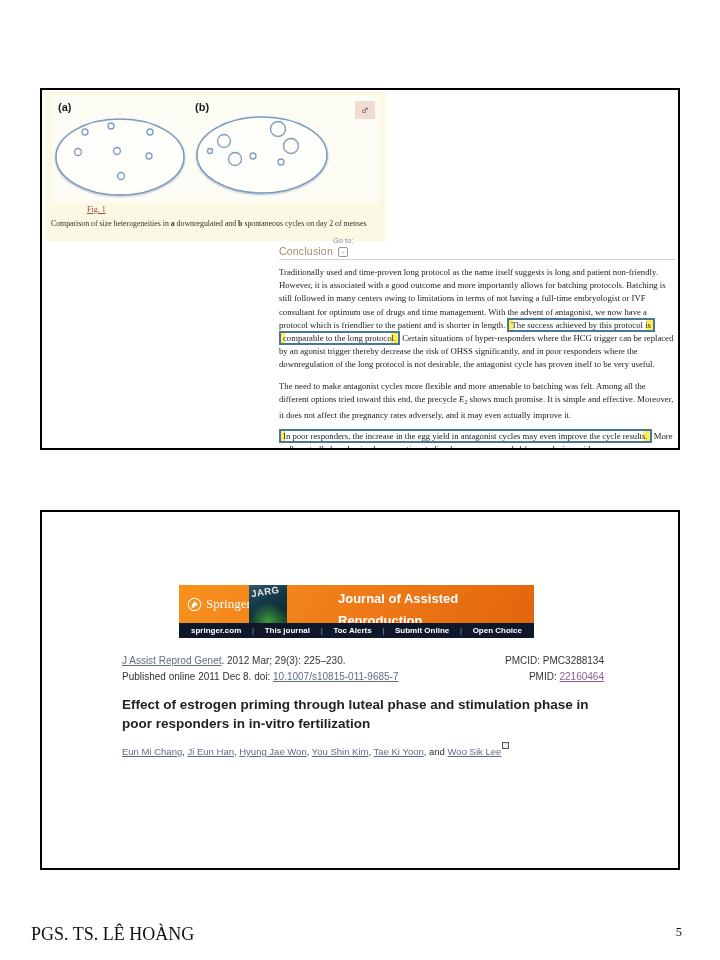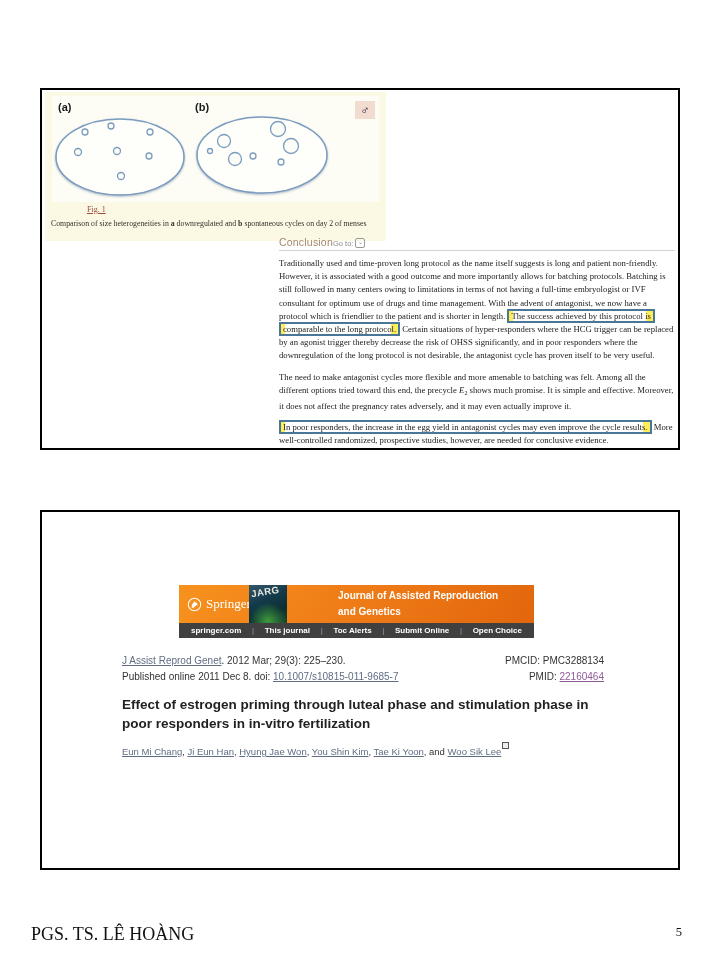--- a/index.html
+++ b/index.html
@@ -20,41 +20,41 @@
   #fig-svg ellipse{fill:#fefefb;stroke:#7b9cbe;stroke-width:1.5;}
   #fig-svg circle{fill:#fdfdf8;stroke:#7b9cbe;stroke-width:1.3;}
   #fig-svg{filter:drop-shadow(0.5px 1px 0.8px rgba(110,130,160,.55));}
   #fig-link{position:absolute;left:6px;top:113px;font-family:"Liberation Serif",serif;font-size:8px;color:#99493f;text-decoration:underline;padding-left:36px;}
   #fig-caption{position:absolute;left:6px;top:127px;width:320px;font-family:"Liberation Serif",serif;font-size:7.8px;color:#33302c;}
 
   
   #conclusion{left:237px;top:146px;width:396px;}
   #conclusion-head{display:flex;justify-content:flex-start;align-items:flex-end;border-bottom:1px solid #d2d2d2;padding-bottom:2px;}
   #conclusion-title{font-size:10.5px;color:#a5886b;letter-spacing:.2px;}
-  #goto{font-size:7.5px;color:#8a8a8a;display:flex;align-items:center;gap:2px;}
+  #goto{font-size:7.5px;color:#8a8a8a;display:flex;align-items:center;gap:2px;flex-direction:column;}
   #goto-icon{display:inline-block;width:8px;height:8px;border:1px solid #9a9a9a;border-radius:2px;font-size:6px;line-height:7px;text-align:center;color:#8a8a8a;}
   .body-p{font-family:"Liberation Serif",serif;font-size:8.7px;line-height:13.2px;color:#1c1c1c;margin:6px 0 0 0;text-align:left;}
   .body-p + .body-p{margin-top:8px;}
   .boxed{border:2px solid #4a7698;padding:0 2px;box-decoration-break:clone;-webkit-box-decoration-break:clone;
     background:linear-gradient(to right,#fdee5a 0px,#fdee5a 4px,rgba(0,0,0,0) 4px,rgba(0,0,0,0) calc(100% - 7px),#fdee5a calc(100% - 7px));}
   .sub{font-size:6px;vertical-align:-1.5px;}
   .ital{font-style:italic;}
 
   
   #banner{left:137px;top:73px;width:355px;height:53px;}
   #banner-orange{position:absolute;left:0;top:0;width:100%;height:38px;background:linear-gradient(125deg,#f6921e 0%,#f07d18 45%,#e2660c 100%);display:flex;align-items:center;}
   #springer-logo{display:flex;align-items:center;gap:4px;margin-left:8px;width:64px;}
   #springer-logo svg{width:15px;height:15px;}
   #springer-name{font-family:"Liberation Serif",serif;font-size:13px;color:#fff;}
   #jarg-cover{position:absolute;left:70px;top:0px;width:38px;height:38px;background:
     radial-gradient(circle at 50% 95%,#3f9a3c 0%,rgba(63,154,60,0) 45%),
     linear-gradient(155deg,#35576b 0%,#123a4a 40%,#0d2f33 70%,#17492c 100%);overflow:hidden;}
   #jarg-text{position:absolute;left:2px;top:1px;font-size:9.5px;font-weight:bold;color:#e8e8e0;transform:rotate(-9deg);letter-spacing:.5px;}
-  #banner-title{position:absolute;left:159px;top:3px;font-size:10px;font-weight:bold;color:#fff;line-height:16px;}
-  #banner-nav{position:absolute;left:0;top:38px;width:100%;height:15px;background:#404040;display:flex;align-items:center;justify-content:space-between;padding:0 12px;box-sizing:border-box;}
+  #banner-title{position:absolute;left:159px;top:3px;font-size:13px;font-weight:bold;color:#fff;line-height:22px;}
+  #banner-nav{position:absolute;left:0;top:38px;width:100%;height:15px;background:#0f172a;display:flex;align-items:center;justify-content:space-between;padding:0 12px;box-sizing:border-box;}
   .nav-item{font-size:8px;font-weight:bold;color:#fff;white-space:nowrap;}
   .nav-sep{color:#8d9ac4;font-size:8px;}
 
   
   #citation{left:80px;top:141px;width:482px;font-size:10px;color:#333;}
   .cit-row{display:flex;justify-content:space-between;line-height:16px;}
   .mlink{color:#5f6d83;text-decoration:underline;cursor:pointer;}
   .plink{color:#8e5a96;text-decoration:underline;cursor:pointer;}
 
   

